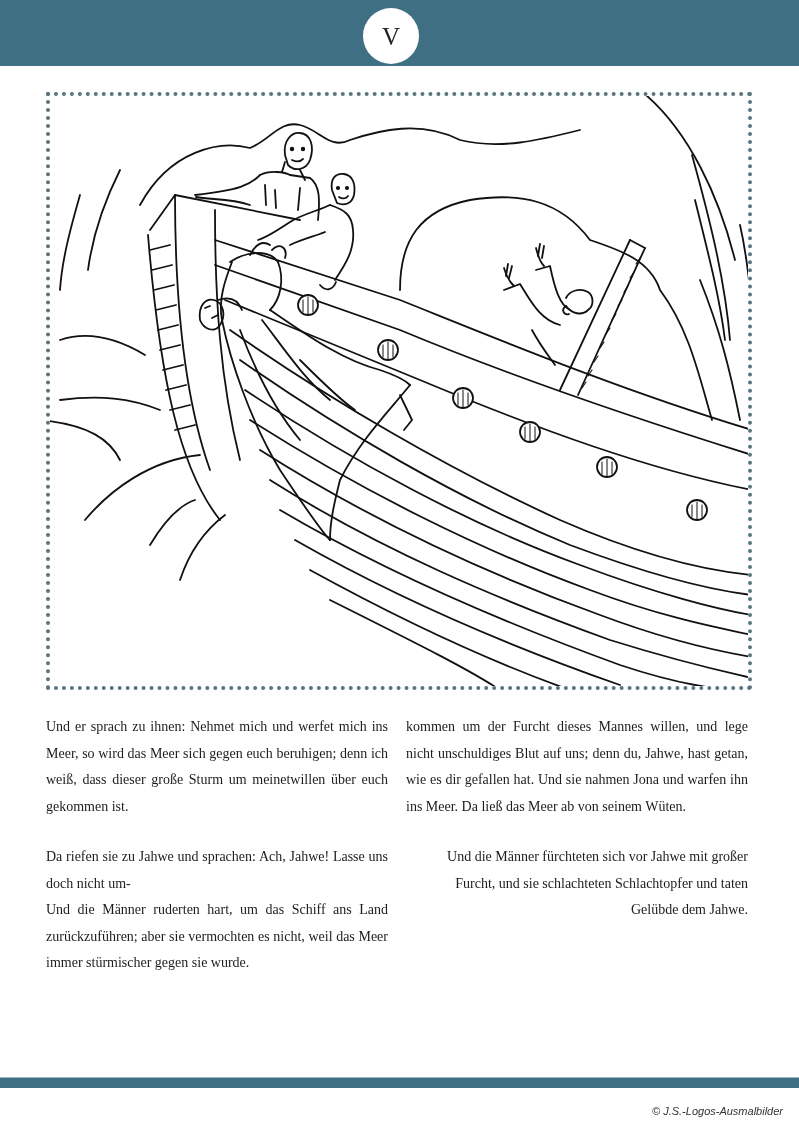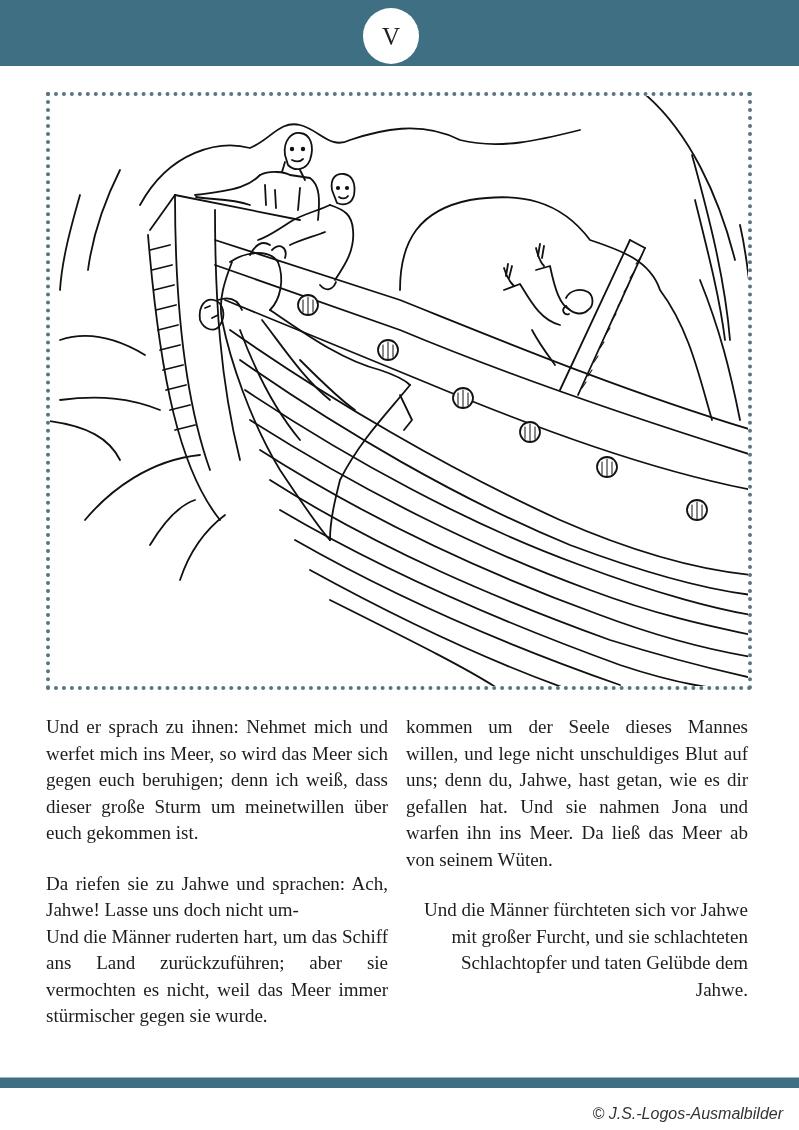--- a/index.html
+++ b/index.html
@@ -2,28 +2,28 @@
 <html><head>
 <meta charset="utf-8">
 <style>
   html, body { margin: 0; padding: 0; background: #ffffff; }
   body { width: 799px; height: 1130px; position: relative; overflow: hidden; font-family: "Liberation Serif", "DejaVu Serif", serif; color: #1c1c1c; }
   .header-band { position: absolute; left: 0; top: 0; width: 799px; height: 66px; background: #3f6f82; }
   .page-badge { position: absolute; left: 363px; top: 8px; width: 56px; height: 56px; border-radius: 50%; background: #ffffff; border: 2px dotted #ffffff; box-sizing: border-box; display: flex; align-items: center; justify-content: center; }
   .page-badge span { font-family: "Liberation Serif", serif; font-size: 25px; color: #222; margin-top: 2px; }
   .frame { position: absolute; left: 46px; top: 92px; width: 706px; height: 598px; border: 4px dotted #5a7480; box-sizing: border-box; overflow: hidden; background: #fff; }
   .frame svg { position: absolute; left: -4px; top: -4px; }
-  .text-col { position: absolute; top: 714px; width: 342px; font-size: 19px; line-height: 26.5px; text-align: justify; }
+  .text-col { position: absolute; top: 714px; width: 342px; font-size: 14px; line-height: 26.5px; text-align: justify; }
   .col-left { left: 46px; }
   .col-right { left: 406px; }
   .text-col p { margin: 0; }
   .gap { height: 24px; }
   .left-align { text-align: right; }
   .footer-band { position: absolute; left: 0; top: 1077px; width: 799px; height: 10px; background: #3f6f82; border-top: 1px solid #9ab8c4; }
-  .copyright { position: absolute; right: 16px; top: 1105px; font-family: "Liberation Sans", sans-serif; font-style: italic; font-size: 16px; color: #333; }
+  .copyright { position: absolute; right: 16px; top: 1105px; font-family: "Liberation Sans", sans-serif; font-style: italic; font-size: 11px; color: #333; }
 </style>
 </head>
 <body>
 
 <div class="header-band">
   <div class="page-badge">
     <span>V</span>
   </div>
 </div>
 
@@ -164,19 +164,19 @@
 </div>
 
 <div class="text-col col-left">
   <p>Und er sprach zu ihnen: Nehmet mich und werfet mich ins Meer, so wird das Meer sich gegen euch beruhigen; denn ich weiß, dass dieser große Sturm um meinetwillen über euch gekommen ist.</p>
   <div class="gap"></div>
   <p>Da riefen sie zu Jahwe und sprachen: Ach, Jahwe! Lasse uns doch nicht um-</p>
   <p>Und die Männer ruderten hart, um das Schiff ans Land zurückzuführen; aber sie vermochten es nicht, weil das Meer immer stürmischer gegen sie wurde.</p>
 </div>
 
 <div class="text-col col-right">
-  <p>kommen um der Seele dieses Mannes willen, und lege nicht unschuldiges Blut auf uns; denn du, Jahwe, hast getan, wie es dir gefallen hat. Und sie nahmen Jona und warfen ihn ins Meer. Da ließ das Meer ab von seinem Wüten.</p>
+  <p>kommen um der Furcht dieses Mannes willen, und lege nicht unschuldiges Blut auf uns; denn du, Jahwe, hast getan, wie es dir gefallen hat. Und sie nahmen Jona und warfen ihn ins Meer. Da ließ das Meer ab von seinem Wüten.</p>
   <div class="gap"></div>
   <p class="left-align">Und die Männer fürchteten sich vor Jahwe mit großer Furcht, und sie schlachteten Schlachtopfer und taten Gelübde dem Jahwe.</p>
 </div>
 
 <div class="footer-band"></div>
 <div class="copyright">© J.S.-Logos-Ausmalbilder</div>
 
 </body></html>

